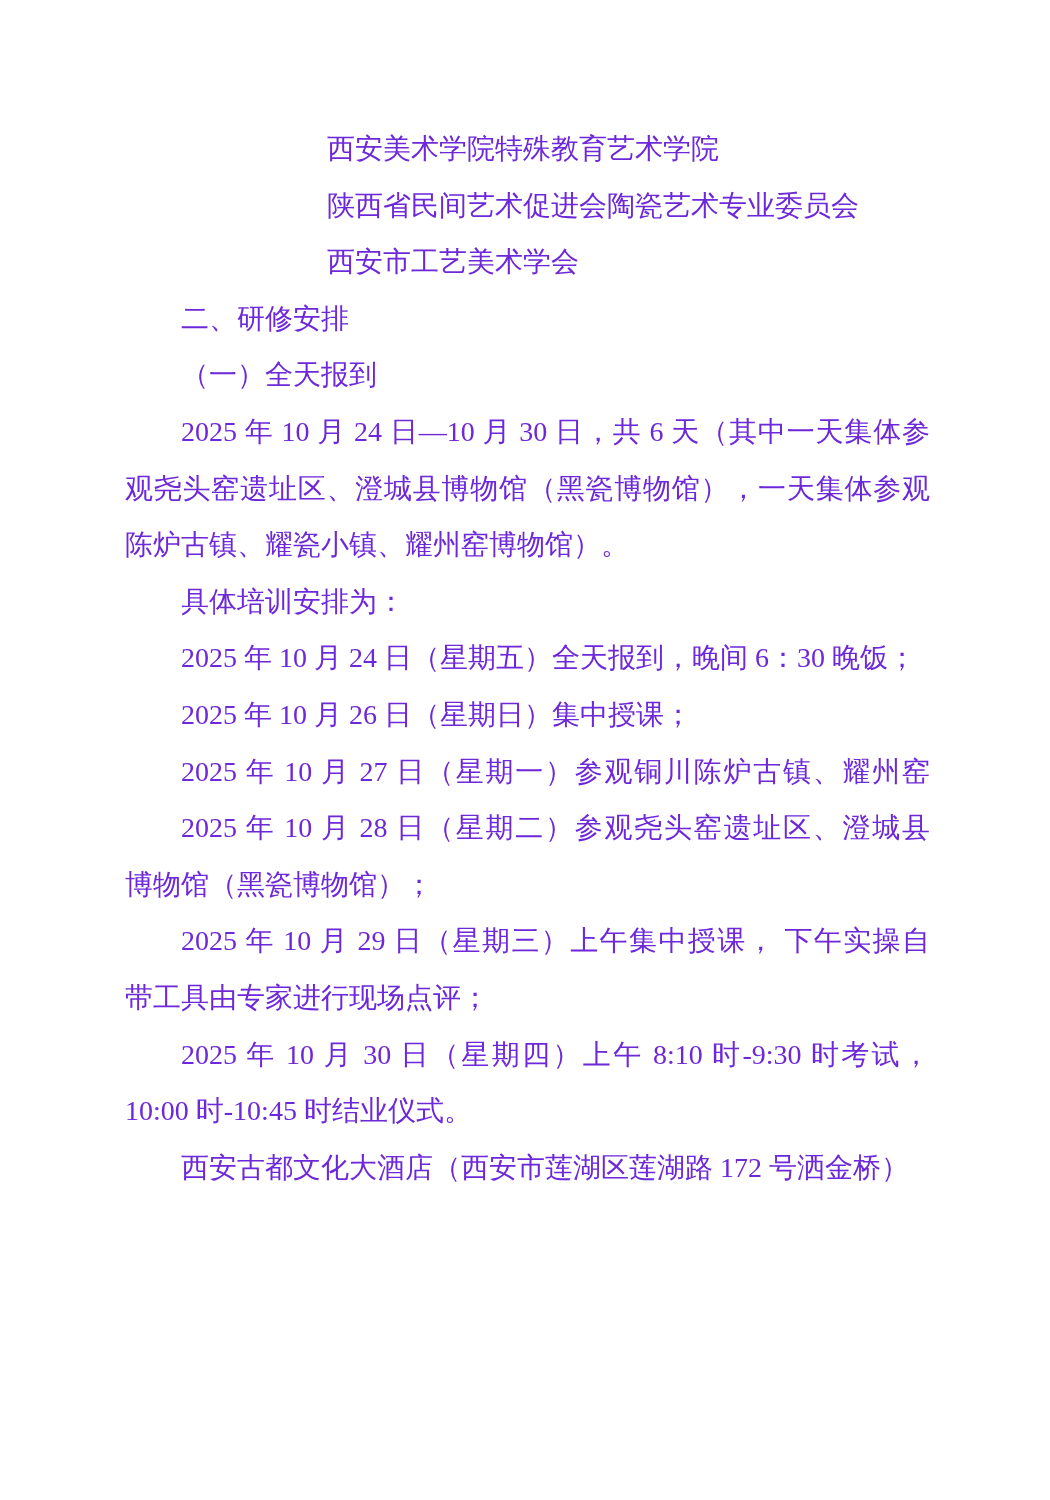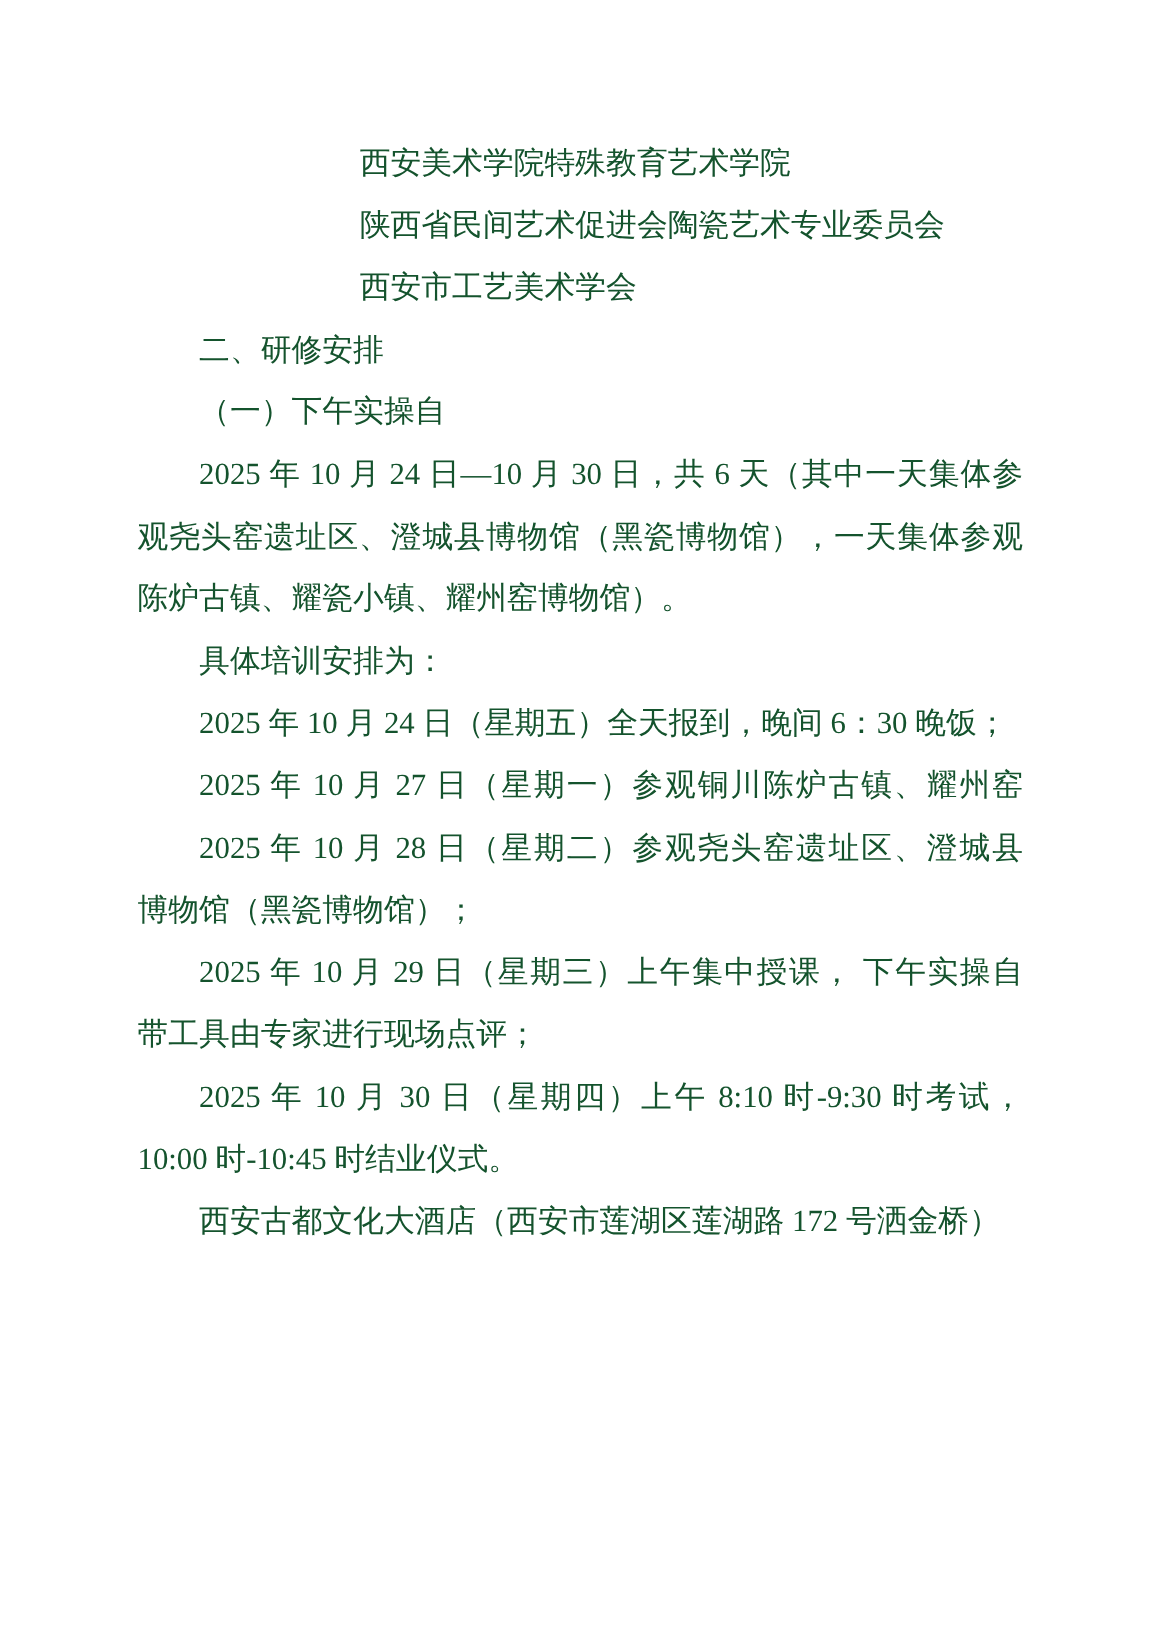--- a/index.html
+++ b/index.html
@@ -10,21 +10,21 @@
   .page {
     position: relative;
     box-sizing: border-box;
     width: 1050px;
     height: 1500px;
     background: #ffffff;
     padding: 121px 120px 0 125px;
     font-family: "Liberation Serif", "DejaVu Serif", serif;
     font-size: 28px;
     line-height: 56.6px;
-    color: #14532d;
+    color: #6d28d9;
   }
   .line {
     width: 805px;
     text-align: left;
   }
   .indent { text-indent: 56px; }
   .org    { text-indent: 202px; }
   .bold   { font-weight: 400; }
   .fill   {
     text-align: justify;
@@ -35,29 +35,30 @@
 </head>
 <body>
 
 <div class="page">
 
   <div class="line org">西安美术学院特殊教育艺术学院</div>
   <div class="line org">陕西省民间艺术促进会陶瓷艺术专业委员会</div>
   <div class="line org">西安市工艺美术学会</div>
 
   <div class="line indent bold">二、研修安排</div>
-  <div class="line indent bold">（一）下午实操自</div>
+  <div class="line indent bold">（一）全天报到</div>
 
   <div class="line indent fill">2025 年 10 月 24 日—10 月 30 日，共 6 天（其中一天集体参</div>
   <div class="line fill">观尧头窑遗址区、澄城县博物馆（黑瓷博物馆），一天集体参观</div>
   <div class="line">陈炉古镇、耀瓷小镇、耀州窑博物馆）。</div>
 
   <div class="line indent">具体培训安排为：</div>
 
   <div class="line indent">2025 年 10 月 24 日（星期五）全天报到，晚间 6：30 晚饭；</div>
+  <div class="line indent">2025 年 10 月 26 日（星期日）集中授课；</div>
 
   <div class="line indent fill">2025 年 10 月 27 日（星期一）参观铜川陈炉古镇、耀州窑</div>
 
   <div class="line indent fill">2025 年 10 月 28 日（星期二）参观尧头窑遗址区、澄城县</div>
   <div class="line">博物馆（黑瓷博物馆）；</div>
 
   <div class="line indent fill">2025 年 10 月 29 日（星期三）上午集中授课， 下午实操自</div>
   <div class="line">带工具由专家进行现场点评；</div>
 
   <div class="line indent fill">2025 年 10 月 30 日（星期四）上午 8:10 时-9:30 时考试，</div>

